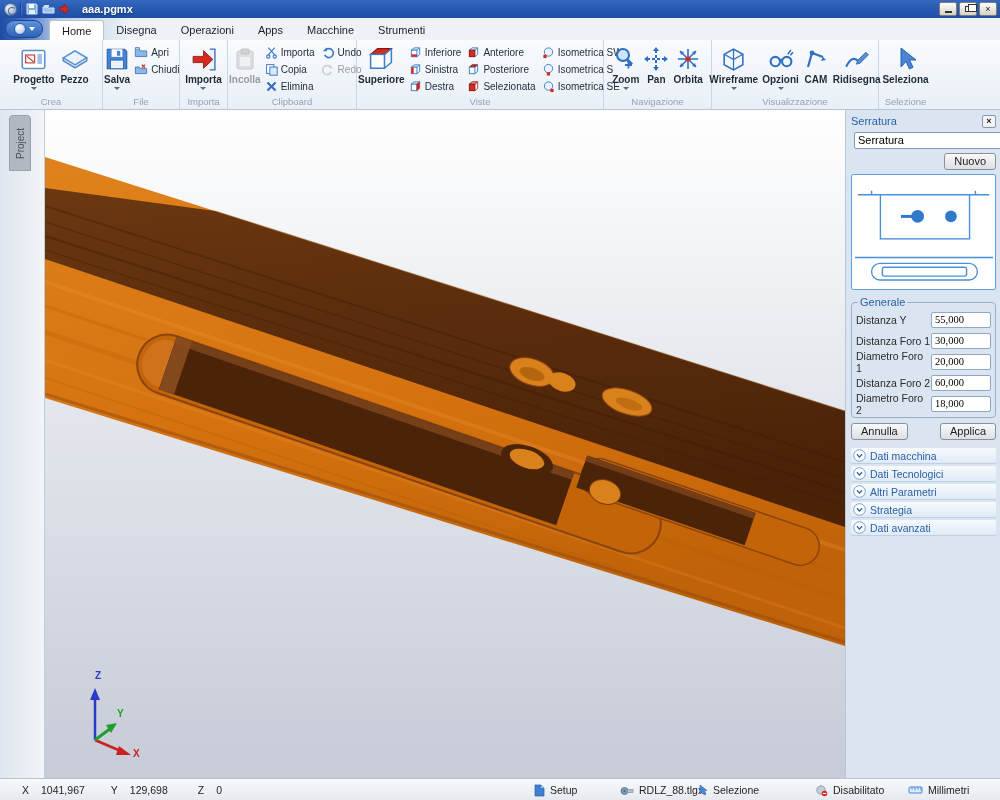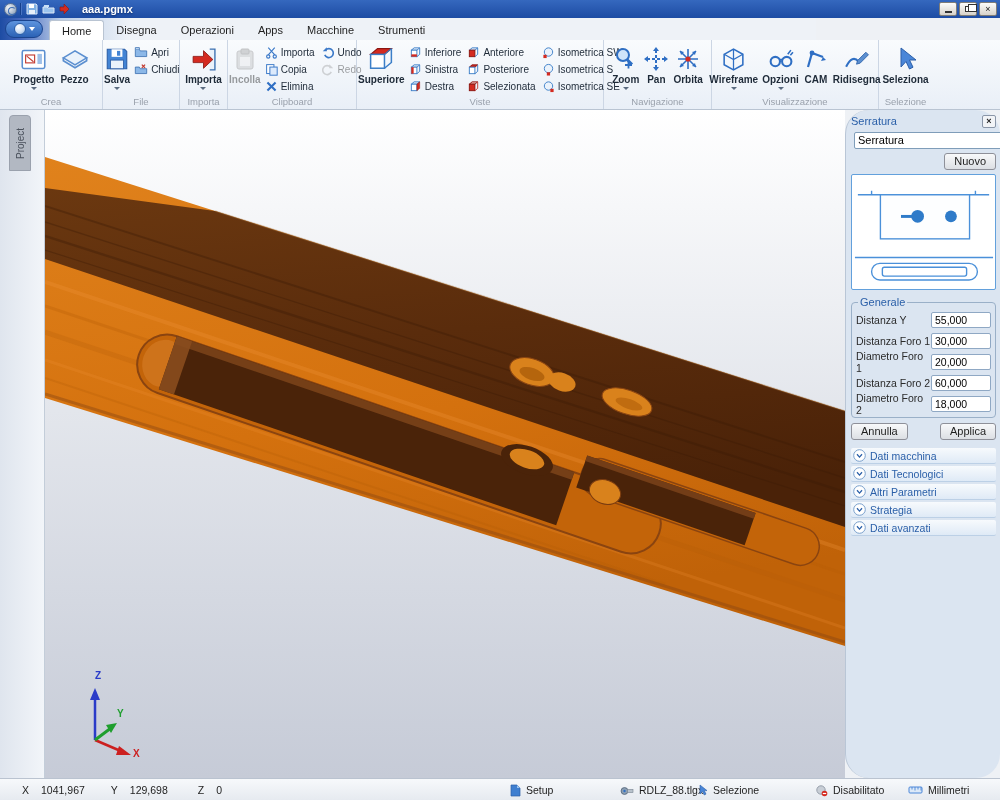--- a/index.html
+++ b/index.html
@@ -68,42 +68,42 @@
     background:linear-gradient(90deg,#dfe5ee,#f2f5f9); border-right:1px solid #c3cdd9; }
   #project-tab{ position:absolute; left:9px; top:5px; width:22px; height:56px;
     background:#b2b8c2; border-radius:0 0 4px 4px; color:#4a515c; font-size:10px;
     display:flex; align-items:center; justify-content:center;
     writing-mode:vertical-rl; transform:rotate(180deg); border:1px solid #9aa1ad; }
   #viewport{ position:absolute; left:45px; top:110px; width:800px; height:668px; }
   .axis-label{ position:absolute; font-size:10px; font-weight:bold; }
 
   
   #panel{ position:absolute; left:845px; top:110px; width:155px; height:668px;
-    background:#dbe5f1; border-left:1px solid #b9c6d6; padding:3px 4px 0 5px;border-radius:24px; }
+    background:#dbe5f1; border-left:1px solid #b9c6d6; padding:3px 4px 0 5px; }
   #panel-titlerow{ display:flex; align-items:center; height:16px; }
   #panel-title{ color:#2a5fa8; font-size:11px; }
   #panel-close{ margin-left:auto; width:14px; height:13px; background:#f2f4f7;
     border:1px solid #8a96a8; border-radius:2px; font-size:9px; line-height:11px;
     text-align:center; color:#222; font-weight:bold; }
   #name-row{ display:flex; align-items:center; gap:3px; height:22px; }
   #name-input{ flex:1; height:17px; border:1px solid #7f9db9; border-radius:2px;
     font-size:11px; padding:0 3px; font-family:"Liberation Sans",sans-serif; }
   #nuovo-row{ height:21px; display:flex; justify-content:flex-end; padding-top:2px; }
   .btn{ height:17px; padding:0 9px; font-size:11px; color:#1e1e1e;
     background:linear-gradient(#f8f9fa,#dcdfe4); border:1px solid #8e9099; border-radius:3px;
     line-height:15px; }
   #preview-box{ margin-top:2px; height:116px; background:#fff; border:1px solid #62a0dc;
     border-radius:2px; }
   fieldset#general{ margin-top:6px; border:1px solid #9ab0c8; border-radius:4px;
     padding:1px 4px 3px 4px; }
   fieldset#general legend{ color:#2a5fa8; font-size:11px; padding:0 2px; margin-left:2px; }
   .field-row{ display:flex; align-items:center; height:21px; }
   .field-row label{ font-size:10.5px; color:#2b2b2b; }
   .field-row input{ margin-left:auto; width:60px; height:16px; border:1px solid #8fa8c4;
-    border-radius:2px; font-size:10.5px; padding:0 3px; font-family:Liberation Sans, sans-serif;}
+    border-radius:2px; font-size:10.5px; padding:0 3px; font-family:Liberation Serif, serif;}
   #action-row{ display:flex; margin-top:5px; }
   #apply-btn{ margin-left:auto; }
   #sections{ margin-top:8px; display:flex; flex-direction:column; gap:2px;text-align:center; }
   .section-row{ height:16px; display:flex; align-items:center; gap:4px; padding:0 2px;
     background:linear-gradient(#f7fafd,#dfeaf6); border-bottom:1px solid #bcd0e6;
     border-radius:2px; color:#2a5fa8; font-size:10.5px; }
 
   
   #statusbar{ position:absolute; left:0; top:778px; width:1000px; height:22px;
     background:linear-gradient(#f7f9fb,#e6eaf0); border-top:1px solid #bac3d0;
@@ -679,21 +679,21 @@
 </div>
 
 <div id="statusbar">
   <span class="coord-l">X</span>
   <span class="coord-v">1041,967</span>
   <span class="coord-l" style="margin-left:26px">Y</span>
   <span class="coord-v">129,698</span>
   <span class="coord-l" style="margin-left:30px">Z</span>
   <span class="coord-v">0</span>
 
-  <div class="sb-item" style="left:509px">
+  <div class="sb-item" style="left:533px">
     <svg width="12" height="13" viewBox="0 0 12 13">
         <path d="M2 1h6l3 3v8H2z" fill="#3f7fd0" stroke="#2c5fa8" stroke-width=".7"></path>
         <path d="M8 1v3h3" fill="#9cc4ee"></path>
       </svg>
     <span>Setup</span>
   </div>
   <div class="sb-item" style="left:620px">
     <svg width="14" height="13" viewBox="0 0 14 13">
         <circle cx="4.5" cy="7" r="3.4" fill="#8ea0b4" stroke="#5e7186"></circle>
         <rect x="7.5" y="5.4" width="5.5" height="3.2" fill="#b8c2cc" stroke="#7a8592" stroke-width=".6"></rect>

